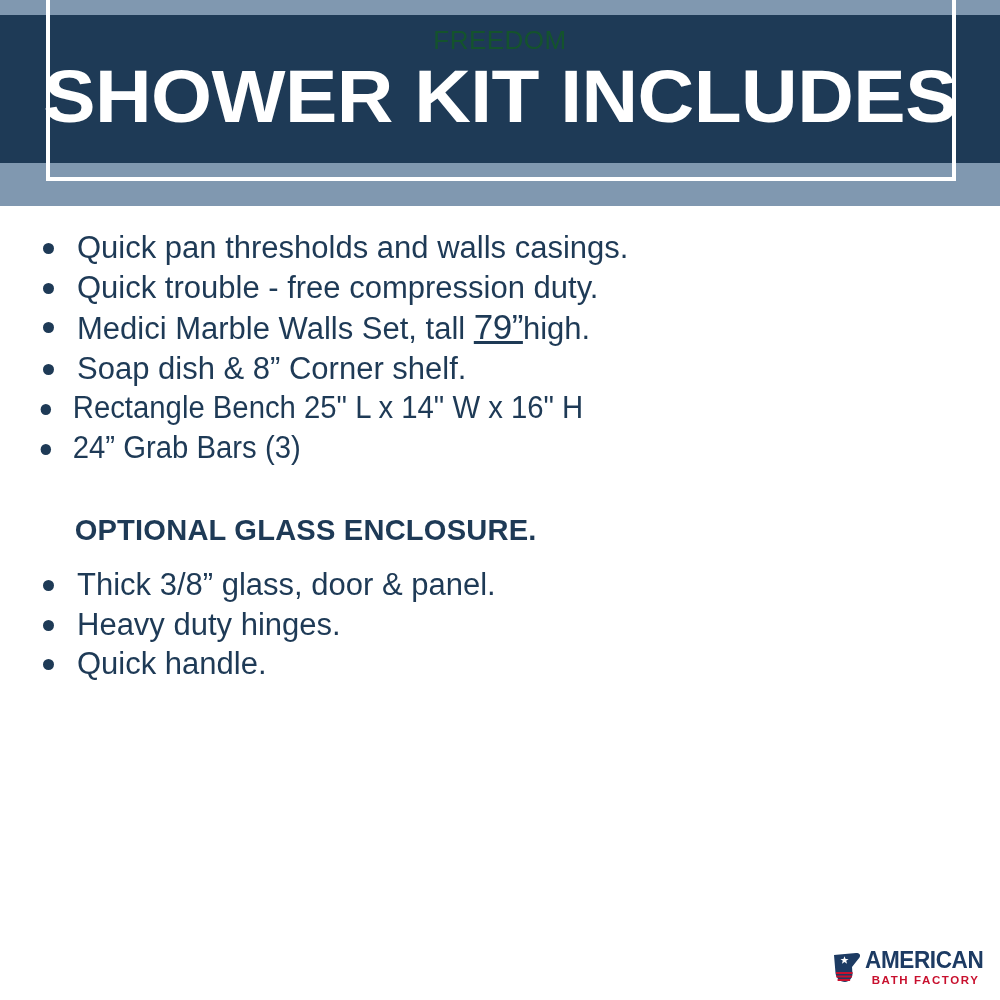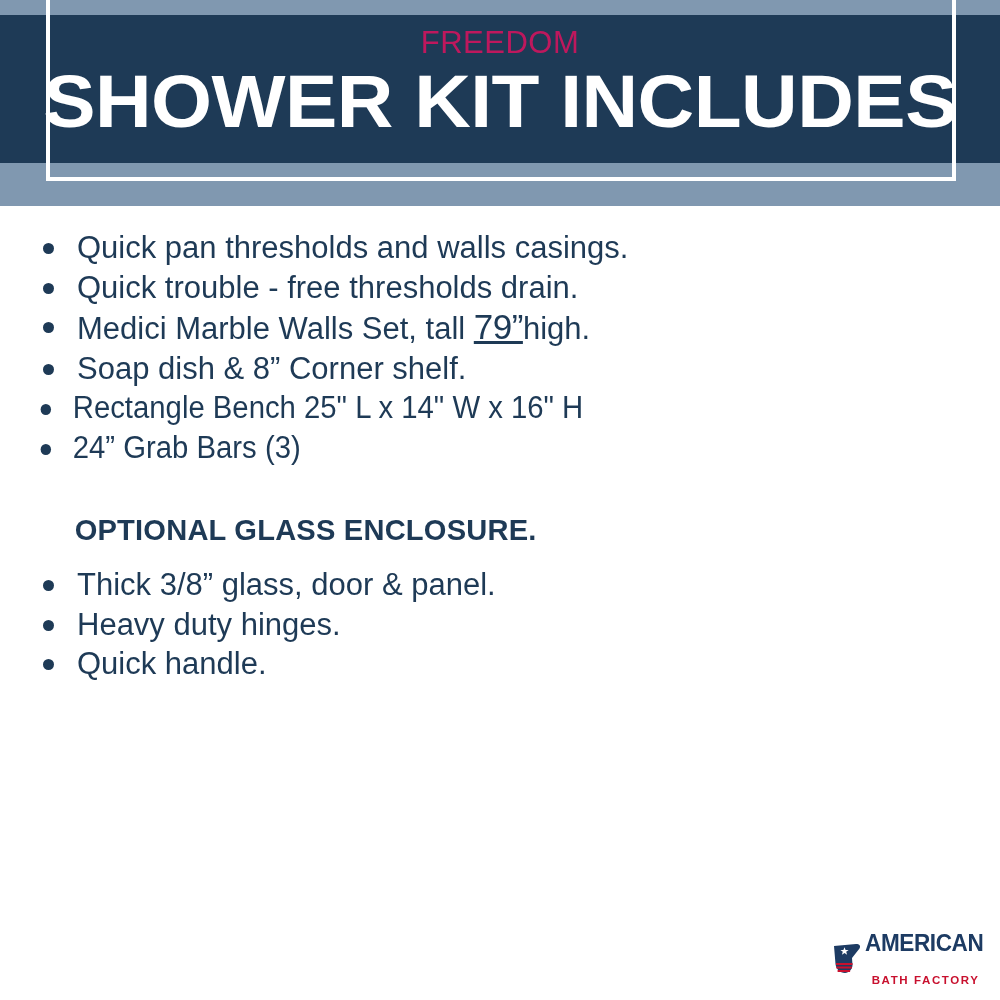--- a/index.html
+++ b/index.html
@@ -63,23 +63,23 @@
     width:1000px;
     height:148px;
     display:flex;
     flex-direction:column;
     align-items:center;
     justify-content:flex-start;
     padding-top:12px;
   }
 
   .eyebrow {
-    color:#be185d;
-    font-family:"Liberation Sans", sans-serif;
-    font-size:31px;
+    color:#14532d;
+    font-family:"Liberation Sans", sans-serif;
+    font-size:26px;
     font-weight:400;
     letter-spacing:0.5px;
     line-height:1;
     white-space:nowrap;
     text-align:center;
   }
 
   .title {
     color:#ffffff;
     font-family:"Liberation Sans", sans-serif;
@@ -191,21 +191,21 @@
     transform-origin:left center;
   }
 
   .logo-sub {
     color:#c8102e;
     font-family:"Liberation Sans", sans-serif;
     font-weight:700;
     font-size:11.5px;
     letter-spacing:1.6px;
     line-height:1;
-    margin-top:20px;
+    margin-top:3px;
     text-align:center;
     white-space:nowrap;
   }
 </style>
 </head>
 <body>
 
 <div id="page">
 
   <div class="header-wrap">
@@ -223,21 +223,21 @@
 
     <div style="height:22px"></div>
 
     <ul class="speclist">
       <li class="spec">
         <span class="bullet"></span>
         <span>Quick pan thresholds and walls casings.</span>
       </li>
       <li class="spec">
         <span class="bullet"></span>
-        <span>Quick trouble - free thresholds drain.</span>
+        <span>Quick trouble - free compression duty.</span>
       </li>
       <li class="spec">
         <span class="bullet"></span>
         <span>Medici Marble Walls Set, tall </span><span class="big-measure">79”</span><span>high.</span>
       </li>
       <li class="spec">
         <span class="bullet"></span>
         <span>Soap dish &amp; 8” Corner shelf.</span>
       </li>
       <li class="spec condensed">

